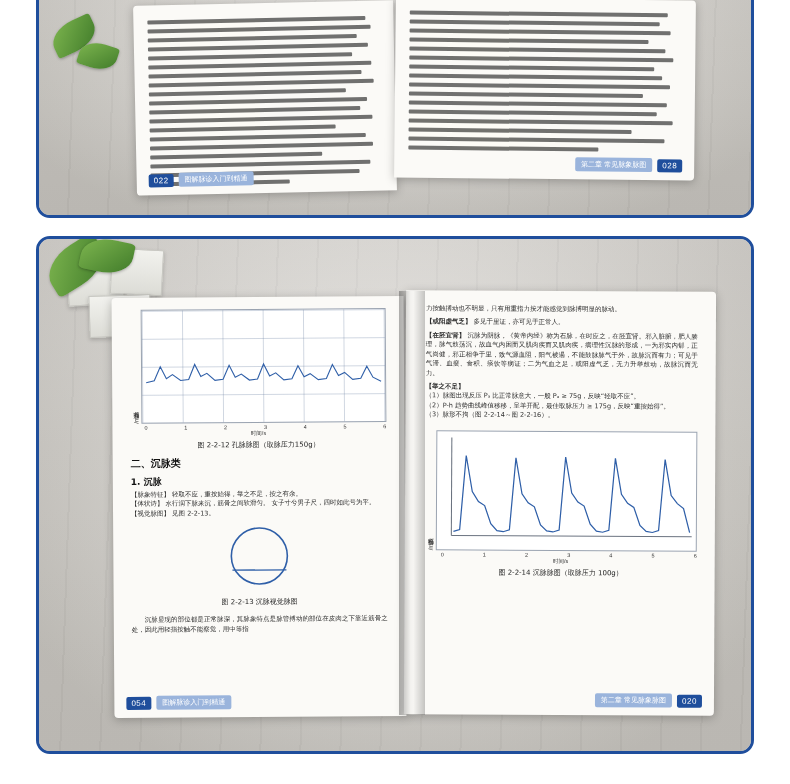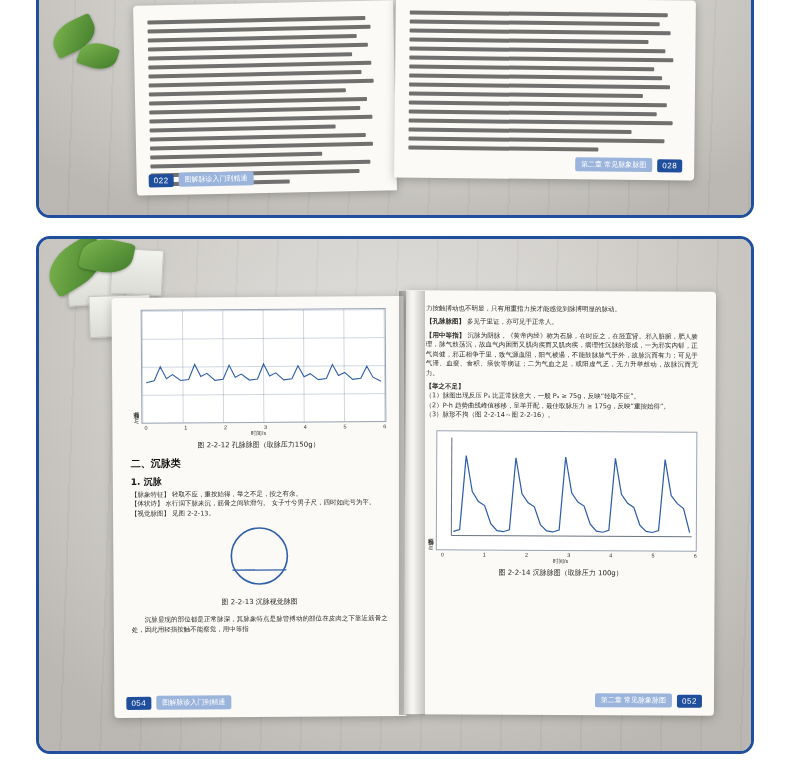--- a/index.html
+++ b/index.html
@@ -182,26 +182,26 @@
       <span class="num">054</span>
       <span class="cap cjk">图解脉诊入门到精通</span>
     </div>
   </div>
 
   <div class="page page-r" style="left:366px;top:52px;width:310px;height:424px;transform:rotate(.3deg);">
     <div style="padding:14px 18px 0 20px;">
       <div class="para cjk">力按触搏动也不明显，只有用重指力按才能感觉到脉搏明显的脉动。</div>
 
       <div class="para cjk" style="margin-top:4px;">
-        <b>【孔脉脉图】</b>
+        <b>【或阳虚气乏】</b>
         <span>多见于里证，亦可见于正常人。</span>
       </div>
 
       <div class="para cjk" style="margin-top:4px;">
-        <b>【用中等指】</b>
+        <b>【在胚宜肾】</b>
         <span>沉脉为阴脉，《黄帝内经》称为石脉，在时应之，在胚宜肾。邪入脏腑，肥人腠理，脉气鼓荡沉，故血气内困而又肌肉疾而又肌肉疾，病理性沉脉的形成，一为邪实内郁，正气尚健，邪正相争于里，致气源血阻，阳气被遏，不能鼓脉脉气于外，故脉沉而有力；可见于气滞、血瘀、食积、痰饮等病证；二为气血之足，或阳虚气乏，无力升举鼓动，故脉沉而无力。</span>
       </div>
 
       <div class="para cjk" style="margin-top:4px;">
         <b>【举之不足】</b>
       </div>
       <div class="para cjk">（1）脉图出现反压 Pₐ 比正常脉意大，一般 Pₐ ≥ 75g，反映“轻取不应”。</div>
       <div class="para cjk">（2）P-h 趋势曲线峰值移移，呈羊开配，最佳取脉压力 ≥ 175g，反映“重按始得”。</div>
       <div class="para cjk">（3）脉形不拘（图 2-2-14～图 2-2-16）。</div>
 
@@ -224,19 +224,19 @@
           <span>4</span>
           <span>5</span>
           <span>6</span>
         </div>
         <div style="text-align:center;font-size:5.5px;color:#333;">时间/s</div>
         <div class="caption cjk">图 2-2-14   沉脉脉图（取脉压力 100g）</div>
       </div>
     </div>
 
     <div class="folio right">
-      <span class="num">052</span>
+      <span class="num">020</span>
       <span class="cap cjk">第二章  常见脉象脉图</span>
     </div>
   </div>
 
   <div class="gutter" style="left:360px;top:52px;height:424px;"></div>
 </div>
 
 </body></html>

